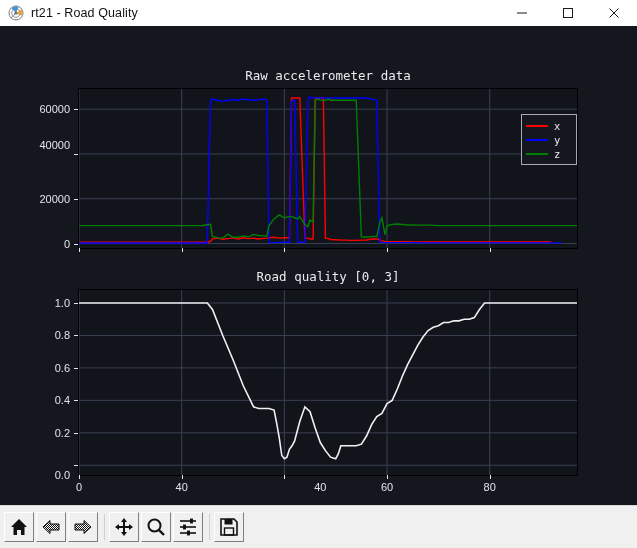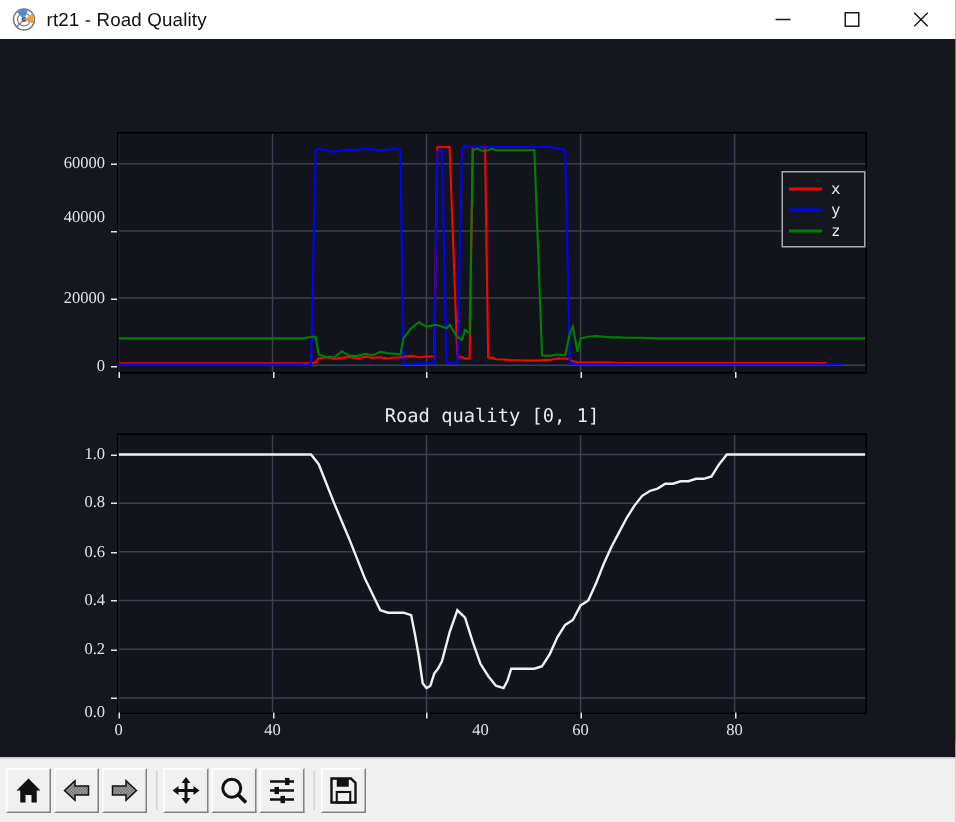--- a/index.html
+++ b/index.html
@@ -5,21 +5,21 @@
   html, body {
     margin: 0; padding: 0;
     width: 637px; height: 548px;
     overflow: hidden;
     background: #ffffff;
     font-family: "Liberation Sans", sans-serif;
   }
   #app {
     position: relative;
     width: 637px; height: 494px;
-    background: #7f1d1d;
+    background: #000000;
     box-sizing: border-box;
   }
 
   
   .titlebar {
     position: absolute; left: 0; top: 0;
     width: 637px; height: 26px;
     background: #ffffff;
     border-bottom: 1px solid #e3e3e3;
     display: flex; align-items: center;
@@ -66,21 +66,21 @@
     font-family: "DejaVu Sans Mono", "Liberation Mono", monospace;
     font-size: 12.5px;
     color: #e9e9ef;
     white-space: nowrap;
   }
   #title-top    { left: 78px; top: 42px; }
   #title-bottom { left: 78px; top: 243px; }
 
   .tick-label {
     position: absolute;
-    font-family: Liberation Serif, serif;
+    font-family: Liberation Sans, sans-serif;
     font-size: 11px;
     color: #e3e3ea;
     white-space: nowrap;
   }
   .ytick { text-align: right; transform: translateY(-50%); }
   .xtick { text-align: center; transform: translateX(-50%); }
 
   .tick-mark { position: absolute; background: #e3e3ea; }
   .tick-y { width: 4px; height: 1px; }
   .tick-x { width: 1px; height: 4px; }
@@ -167,22 +167,23 @@
     <span class="winbtn close">
       <svg width="12" height="12" viewBox="0 0 12 12">
         <line x1="1.5" y1="1.5" x2="10.5" y2="10.5" stroke="#1a1a1a" stroke-width="1"></line>
         <line x1="10.5" y1="1.5" x2="1.5" y2="10.5" stroke="#1a1a1a" stroke-width="1"></line>
       </svg>
     </span>
   </div>
 
   <div class="figure">
 
-
-    <div class="ax-title" id="title-bottom">Road quality [0, 1]</div>
+    <div class="ax-title" id="title-top">Raw accelerometer data</div>
+
+    <div class="ax-title" id="title-bottom">Road quality [0, 3]</div>
 
     <div class="axes" id="ax-top">
       <svg id="svg-top" width="498" height="159" viewBox="0 0 498 159">
           <line x1="0" y1="0" x2="0" y2="159" stroke="#3a3f52" stroke-width="1"></line>
           <line x1="102.68041237113401" y1="0" x2="102.68041237113401" y2="159" stroke="#3a3f52" stroke-width="1"></line>
           <line x1="205.36082474226802" y1="0" x2="205.36082474226802" y2="159" stroke="#3a3f52" stroke-width="1"></line>
           <line x1="308.0412371134021" y1="0" x2="308.0412371134021" y2="159" stroke="#3a3f52" stroke-width="1"></line>
           <line x1="410.72164948453604" y1="0" x2="410.72164948453604" y2="159" stroke="#3a3f52" stroke-width="1"></line>
           <line x1="0" y1="154.5211267605634" x2="498" y2="154.5211267605634" stroke="#3a3f52" stroke-width="1"></line>
           <line x1="0" y1="109.73239436619718" x2="498" y2="109.73239436619718" stroke="#3a3f52" stroke-width="1"></line>

